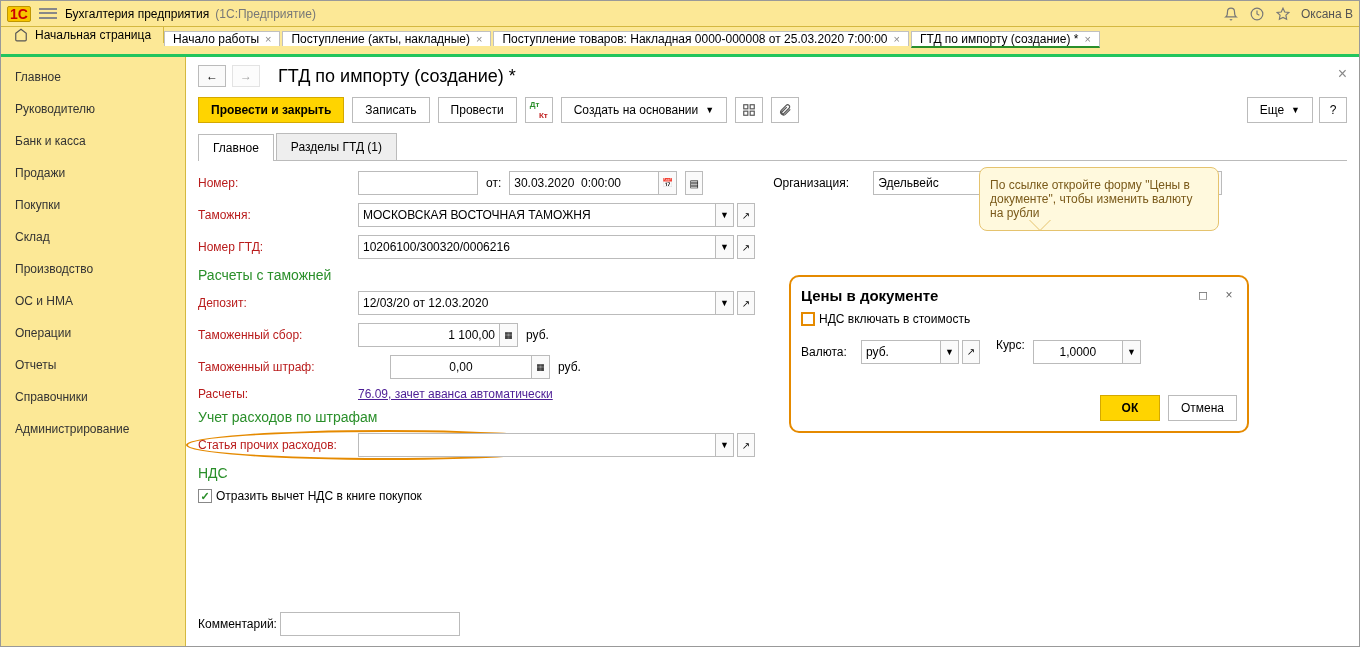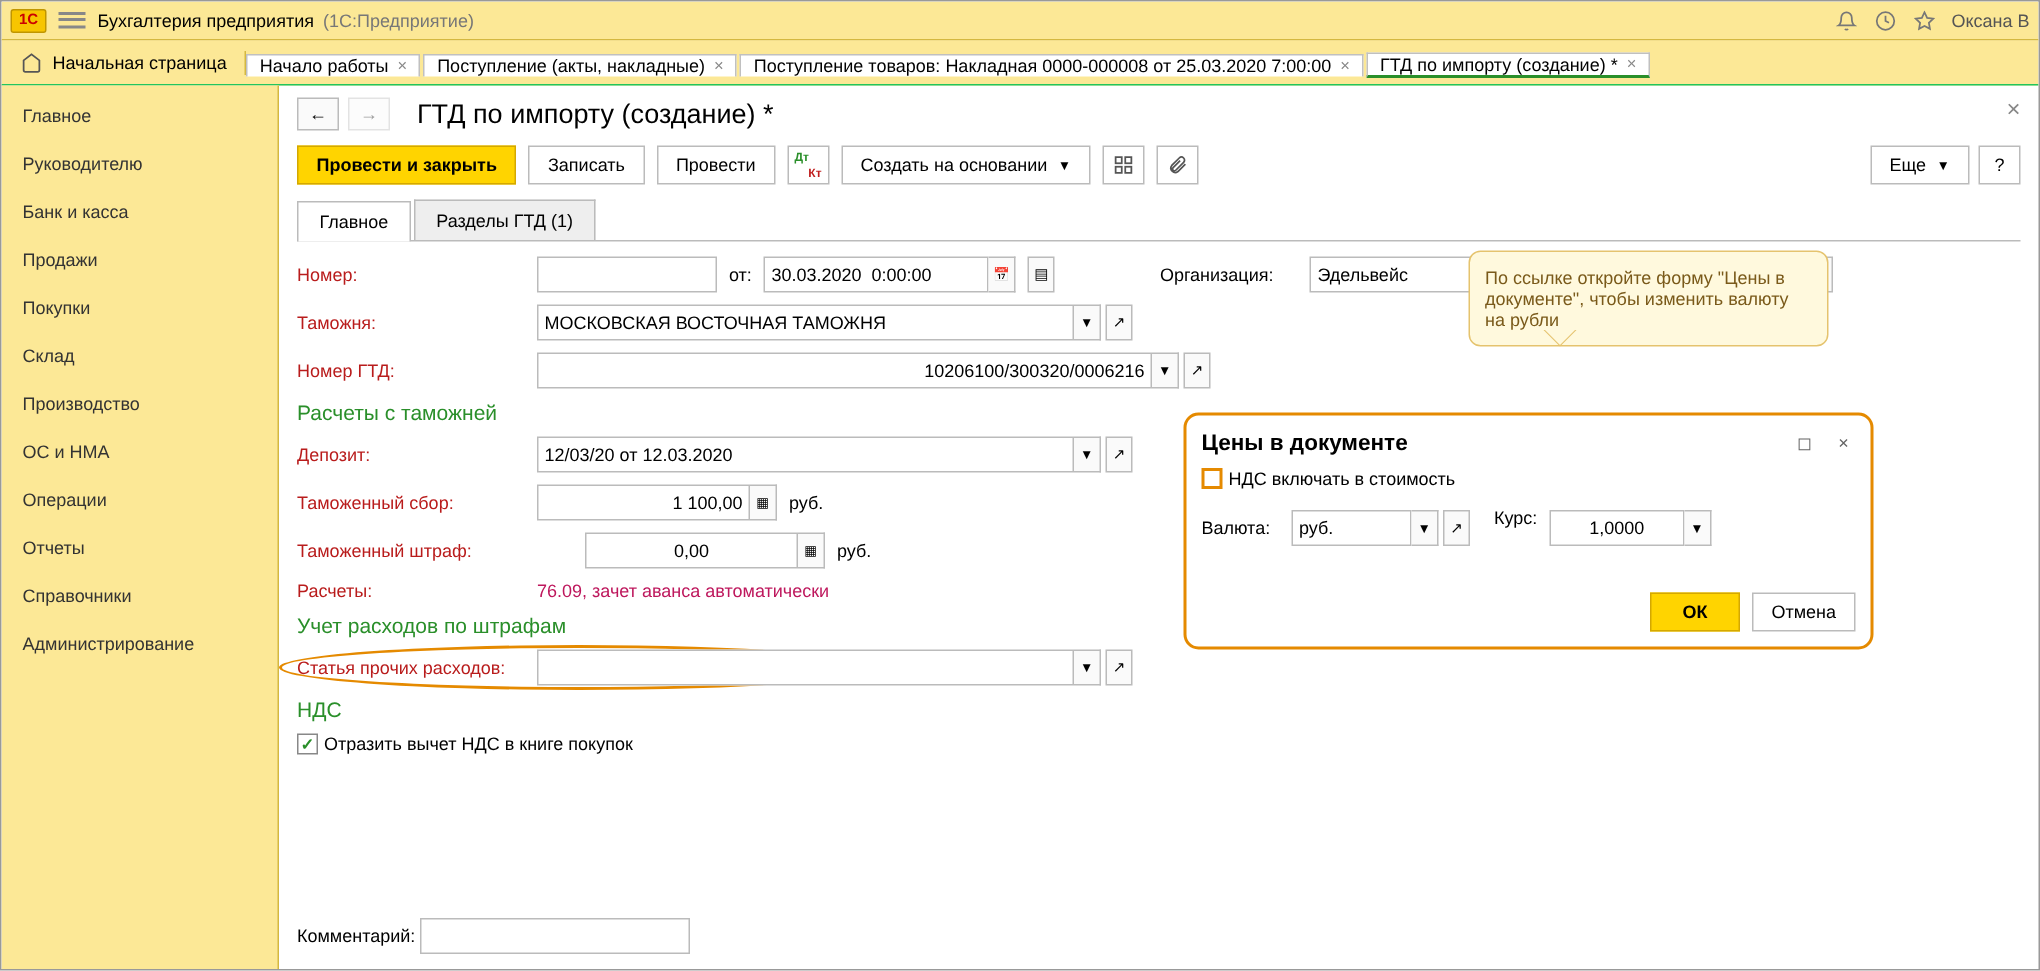--- a/index.html
+++ b/index.html
@@ -1,23 +1,23 @@
 <!DOCTYPE html>
 <html><head>
 <meta charset="utf-8">
 <style>
   *{box-sizing:border-box;margin:0;padding:0;font-family:Arial,sans-serif;font-size:12px}
   body{background:#fff;width:1360px;height:647px;overflow:hidden;border:1px solid #999}
   .titlebar{background:#fce896;height:26px;display:flex;align-items:center;padding:0 6px;border-bottom:1px solid #d4b840}
-  .logo{width:24px;height:16px;background:#f7c500;border:1px solid #c09600;border-radius:2px;display:flex;align-items:center;justify-content:center;font-weight:bold;color:#c00;font-size:10px}
+  .logo{width:24px;height:16px;background:#f7c500;border:1px solid #c09600;border-radius:2px;display:flex;align-items:center;justify-content:center;font-weight:bold;color:#c00;font-size:14px}
   .menu-icon{width:18px;height:14px;margin:0 8px;cursor:pointer;display:flex;flex-direction:column;justify-content:space-around}
   .menu-icon span{height:2px;background:#888}
   .title-right{margin-left:auto;display:flex;align-items:center;gap:10px}
   .ico{width:16px;height:16px;display:inline-flex;align-items:center;justify-content:center;cursor:pointer;color:#666}
-  .tabs-row{background:#fce896;height:30px;display:flex;align-items:center;border-bottom:1px solid #22c55e}
+  .tabs-row{background:#fce896;height:30px;display:flex;align-items:flex-start;border-bottom:3px solid #22c55e}
   .home-tab{display:flex;align-items:center;padding:0 12px;border-right:1px solid #d4b840;cursor:pointer}
   .tab{background:#fff;border:1px solid #c0c0c0;border-bottom:none;margin-top:4px;margin-right:2px;padding:0 8px;display:flex;align-items:center;gap:6px;cursor:pointer;white-space:nowrap;max-width:450px;overflow:hidden}
   .tab.active{border-bottom:2px solid #2a8f2a;padding-bottom:0}
   .tab .x{color:#888;cursor:pointer;font-size:11px}
   .main{display:flex;height:calc(647px - 58px)}
   .sidebar{width:185px;background:#fce896;border-right:1px solid #d4b840;padding-top:4px}
   .side-item{padding:9px 14px;cursor:pointer;color:#333}
   .content{flex:1;position:relative;padding:8px 12px;overflow:hidden}
   .nav-row{display:flex;align-items:center;gap:6px;margin-bottom:10px}
   .nav-btn{width:28px;height:22px;border:1px solid #bbb;background:#fafafa;display:flex;align-items:center;justify-content:center;cursor:pointer}
@@ -32,21 +32,21 @@
   .form-tabs{display:flex;border-bottom:1px solid #bbb;margin-bottom:10px}
   .ftab{padding:6px 14px;border:1px solid #bbb;border-bottom:none;background:#eee;margin-right:2px;cursor:pointer}
   .ftab.active{background:#fff;position:relative;top:1px}
   .form-row{display:flex;align-items:center;margin-bottom:8px}
   .lbl{width:160px;color:#b91c1c}
   .inp{height:24px;border:1px solid #bbb;padding:0 4px;background:#fff}
   .inp-wrap{display:flex;align-items:center;position:relative}
   .drop{width:18px;height:24px;border:1px solid #bbb;border-left:none;background:#fafafa;display:flex;align-items:center;justify-content:center;cursor:pointer;font-size:9px}
   .ext{width:18px;height:24px;border:1px solid #bbb;margin-left:3px;background:#fafafa;display:flex;align-items:center;justify-content:center;cursor:pointer;font-size:10px}
   .section-h{color:#2a8f2a;font-size:14px;margin:8px 0 8px 0}
-  .link{color:#be185d;cursor:pointer}
+  .link{color:#4c1d95;text-decoration:underline;cursor:pointer}
   .cb{width:14px;height:14px;border:1px solid #888;display:inline-flex;align-items:center;justify-content:center;margin-right:4px;vertical-align:middle}
   .cb.checked::after{content:"✓";color:#2a8f2a;font-size:11px;font-weight:bold}
   .highlight-oval{position:absolute;border:2px solid #e58a00;border-radius:50%/50%;pointer-events:none}
   .popup{position:absolute;right:110px;top:218px;width:460px;border:2px solid #e58a00;border-radius:10px;background:#fff;padding:10px}
   .popup-title{font-size:15px;font-weight:bold;margin-bottom:8px}
   .popup-icons{position:absolute;right:10px;top:10px;display:flex;gap:10px}
   .tooltip{position:absolute;right:140px;top:110px;width:240px;background:#fff9dd;border:1px solid #e5c36e;border-radius:8px;padding:10px;font-size:12px;color:#7a5a1a;z-index:5}
   .tooltip::after{content:"";position:absolute;bottom:-10px;left:50px;border:10px solid transparent;border-top-color:#fff9dd}
   .tooltip::before{content:"";position:absolute;bottom:-12px;left:49px;border:11px solid transparent;border-top-color:#e5c36e}
   .comment-row{position:absolute;bottom:10px;left:12px;display:flex;align-items:center;gap:3px}
@@ -205,21 +205,21 @@
           <input class="inp" style="width: 358px;" value="МОСКОВСКАЯ ВОСТОЧНАЯ ТАМОЖНЯ">
           <span class="drop">▼</span>
         </div>
       <span class="ext">↗</span>
       <span style="margin-left:290px" class="link">Валюта: руб.</span>
     </div>
 
     <div class="form-row">
       <span class="lbl">Номер ГТД:</span>
       <div class="inp-wrap">
-          <input class="inp" style="width: 410px; text-align: right;" value="10206100/300320/0006216">
+          <input class="inp" style="width: 358px;" value="10206100/300320/0006216">
           <span class="drop">▼</span>
         </div>
       <span class="ext">↗</span>
     </div>
 
     <div class="section-h">Расчеты с таможней</div>
 
     <div class="form-row">
       <span class="lbl">Депозит:</span>
       <div class="inp-wrap">

